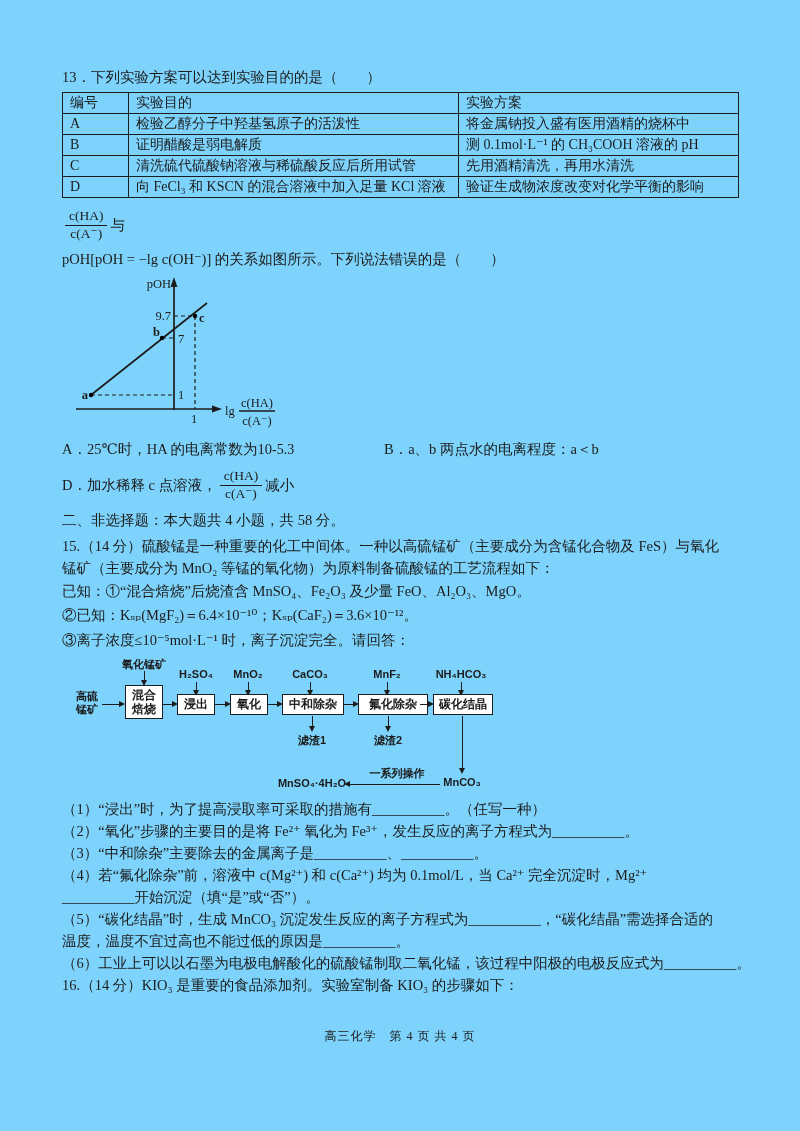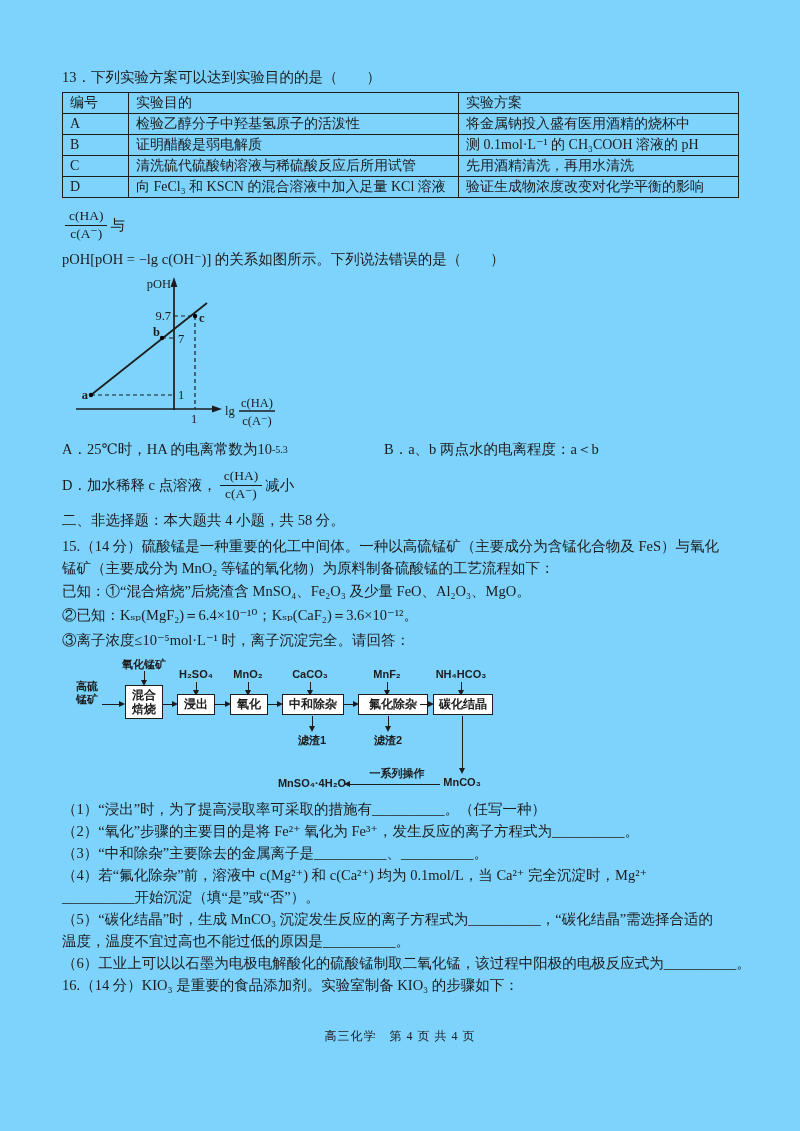--- a/index.html
+++ b/index.html
@@ -22,21 +22,21 @@
   col.c-id { width:66px; } col.c-purpose { width:330px; } col.c-plan { width:280px; }
   
   .frac { display:inline-flex; flex-direction:column; text-align:center;
           vertical-align:middle; line-height:1.25; font-size:13.5px; margin:0 3px; }
   .frac .num { border-bottom:1.3px solid #1c1c1c; padding:0 4px; }
   .frac .den { padding:0 4px; }
   .flexline { display:flex; align-items:center; white-space:nowrap; height:46px; }
   
   .optrow  { display:flex; align-items:center; white-space:nowrap; margin-top:2px; }
   .optrow .opt { display:inline-flex; align-items:center; }
-  sup { font-size:10px; vertical-align:super; }
+  sup { font-size:14px; vertical-align:super; }
   
   .graphwrap { margin:6px 0 2px 12px; }
   .graph text { font-family:"Liberation Serif","DejaVu Serif",serif; font-size:12.5px; fill:#1c1c1c; }
   .graph .pt  { font-weight:bold; }
   .graph line.ax   { stroke:#1c1c1c; stroke-width:1.7; }
   .graph line.dash { stroke:#1c1c1c; stroke-width:1.2; stroke-dasharray:4 3; }
   .graph .fill { fill:#1c1c1c; }
   
   .flow { position:relative; height:142px; margin-top:4px;
           font-family:"Liberation Sans","DejaVu Sans",sans-serif; }
@@ -183,21 +183,21 @@
       <div class="flabel" style="left:325px;top:12px">MnF₂</div>
       <div class="flabel" style="left:399px;top:12px">NH₄HCO₃</div>
 
       <div class="varrow" style="left:82px;top:15px;height:13px"></div>
       <div class="varrow" style="left:134px;top:26px;height:12px"></div>
       <div class="varrow" style="left:186px;top:26px;height:12px"></div>
       <div class="varrow" style="left:248px;top:26px;height:12px"></div>
       <div class="varrow" style="left:325px;top:26px;height:12px"></div>
       <div class="varrow" style="left:399px;top:26px;height:12px"></div>
 
-      <div class="flabel wrap2" style="left:14px;top:24px">高硫锰矿</div>
+      <div class="flabel wrap2" style="left:14px;top:34px">高硫锰矿</div>
       <div class="harrow r" style="left:40px;top:48px;width:21px"></div>
 
       <div class="fbox" style="left:63px;top:29px;width:38px;height:34px">混合焙烧</div>
       <div class="fbox" style="left:115px;top:38px;width:38px;height:21px">浸出</div>
       <div class="fbox" style="left:168px;top:38px;width:38px;height:21px">氧化</div>
       <div class="fbox" style="left:220px;top:38px;width:62px;height:21px">中和除杂</div>
       <div class="fbox" style="left:296px;top:38px;width:70px;height:21px">氟化除杂</div>
       <div class="fbox" style="left:371px;top:38px;width:60px;height:21px">碳化结晶</div>
 
       <div class="harrow r" style="left:101px;top:48px;width:13px"></div>

